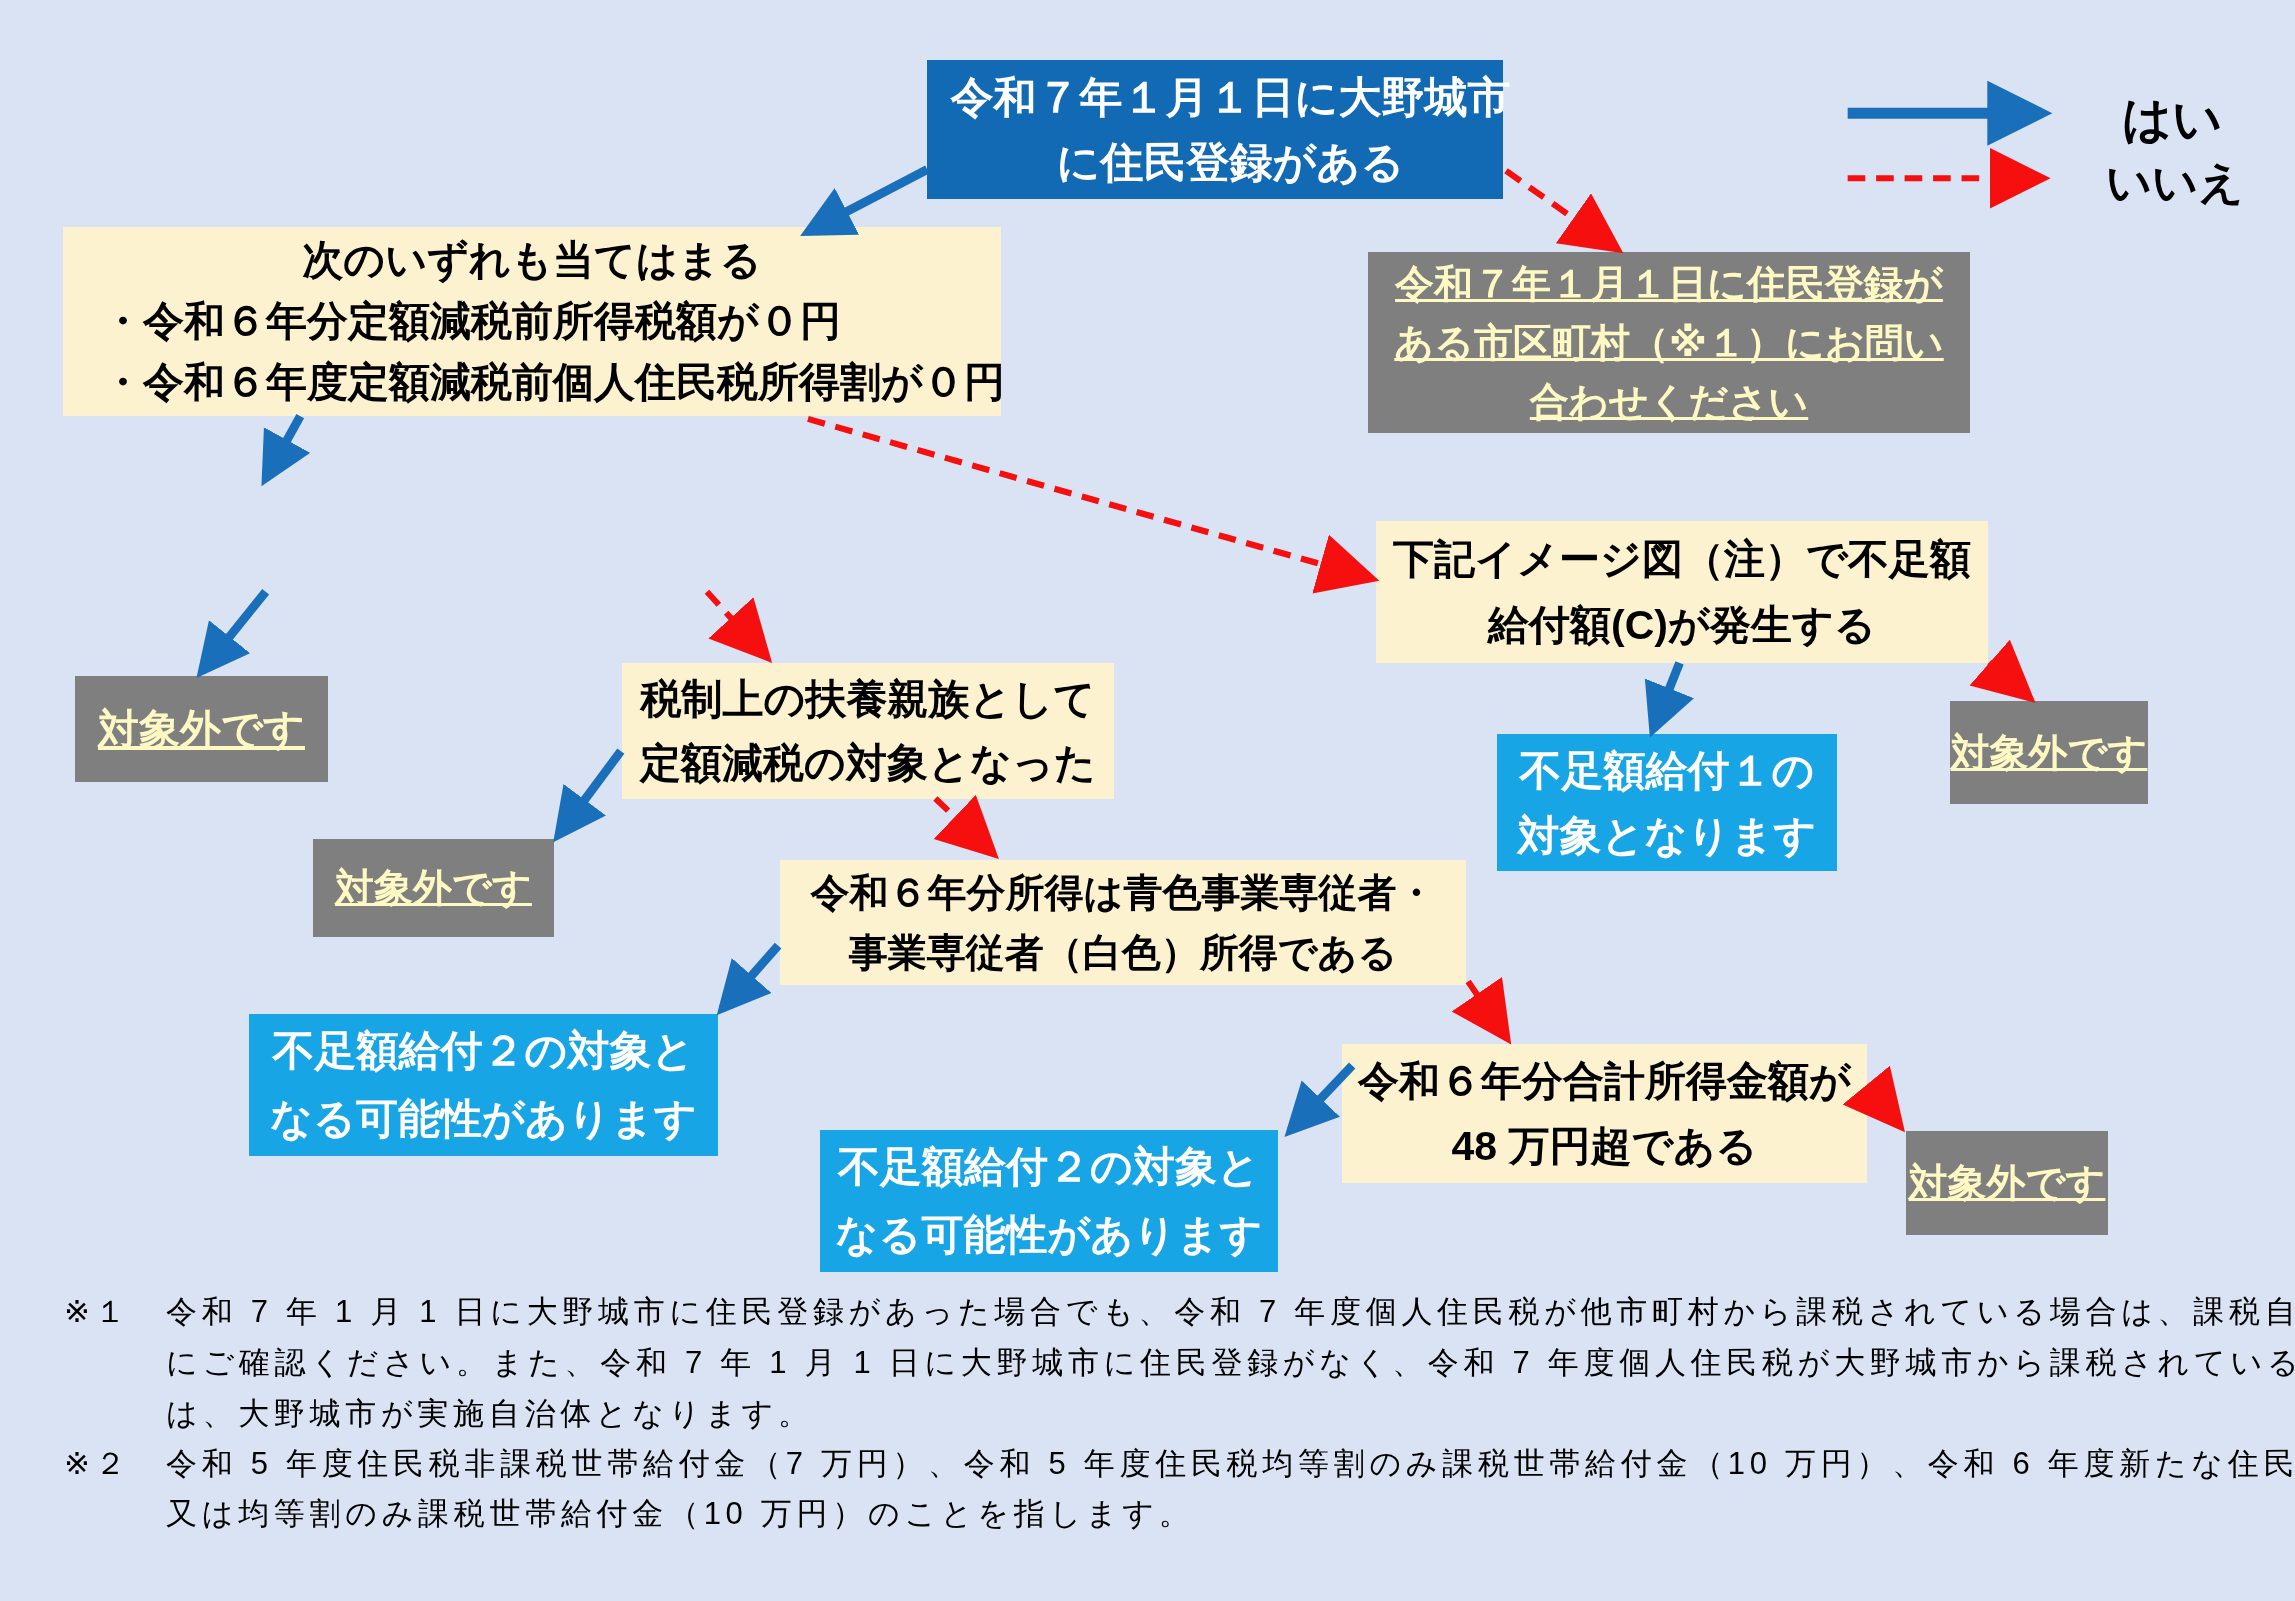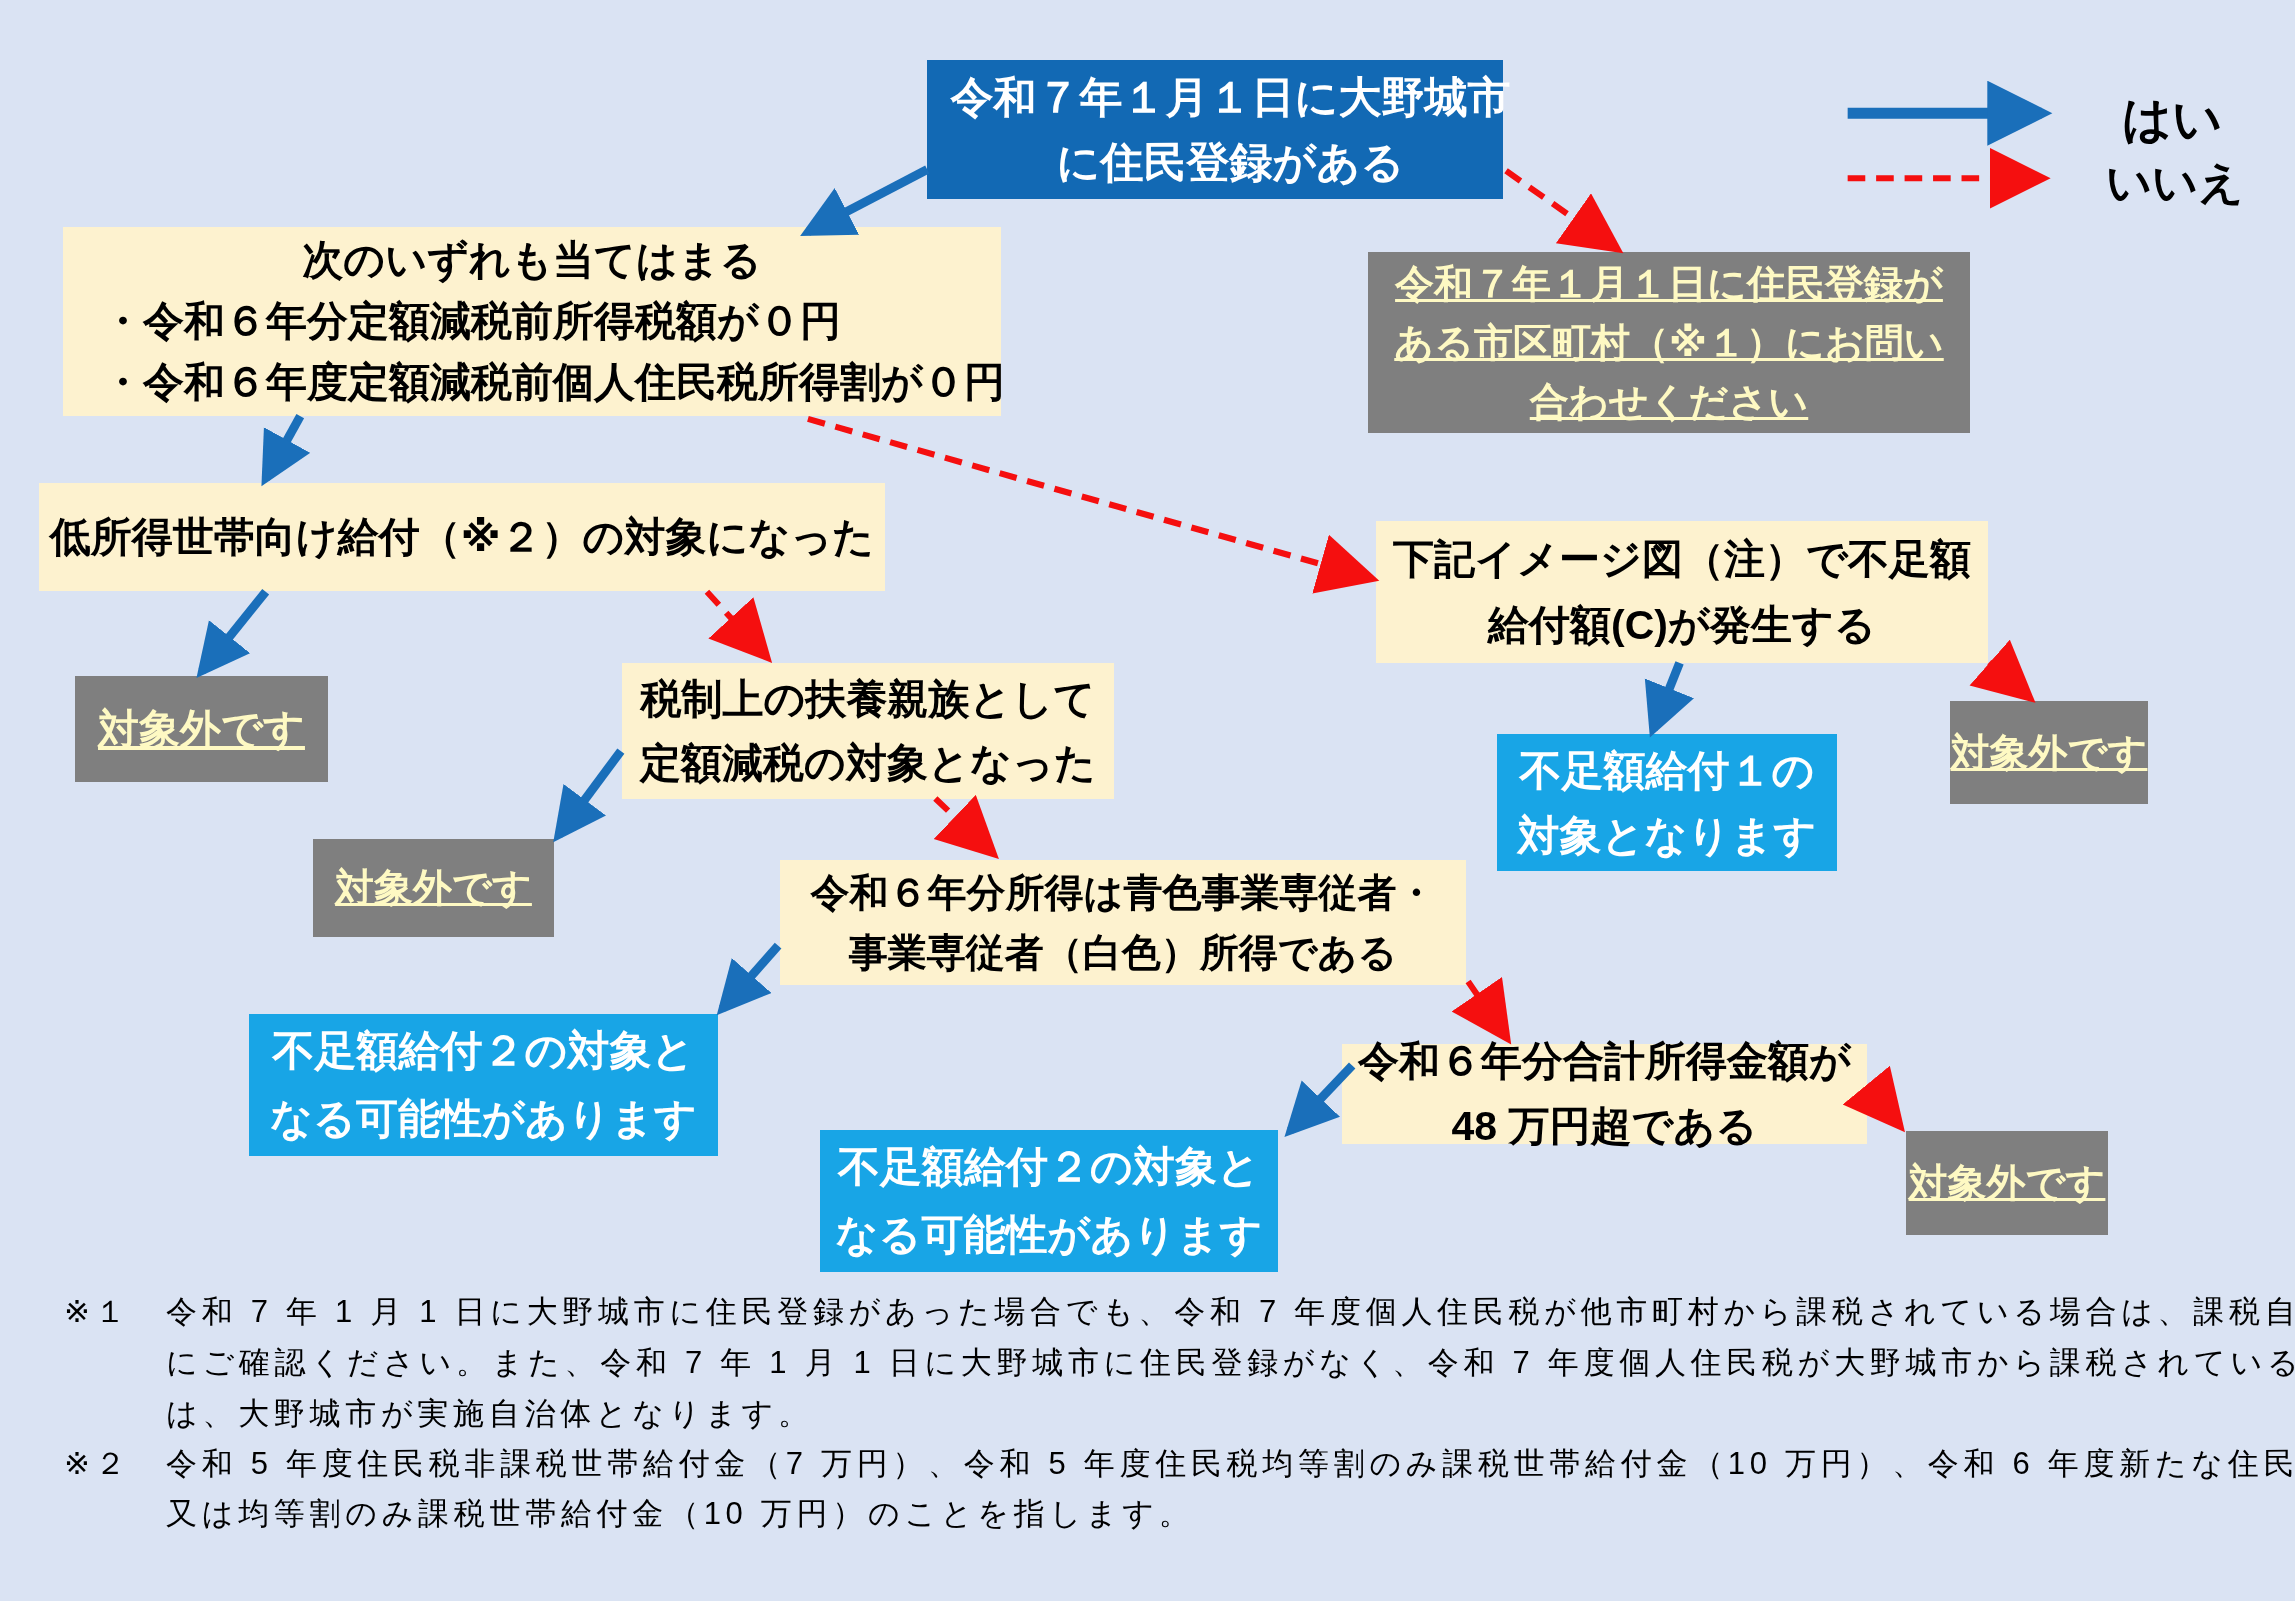--- a/index.html
+++ b/index.html
@@ -91,23 +91,20 @@
     <span class="line bullet">・令和６年分定額減税前所得税額が０円</span>
     <span class="line bullet">・令和６年度定額減税前個人住民税所得割が０円</span>
   </div>
 
   <div class="node graybox" style="left:1368px;top:252px;width:602px;height:181px;font-size:39px;line-height:59px;">
     <span class="line">令和７年１月１日に住民登録が</span>
     <span class="line">ある市区町村（※１）にお問い</span>
     <span class="line">合わせください</span>
   </div>
 
-  <div class="node cream" style="left:39px;top:483px;width:846px;height:108px;font-size:41px;">
-    <span class="line">低所得世帯向け給付（※２）の対象になった</span>
-  </div>
 
   <div class="node graybox" style="left:75px;top:676px;width:253px;height:106px;font-size:41px;">
     <span class="line">対象外です</span>
   </div>
 
   <div class="node cream" style="left:622px;top:663px;width:492px;height:136px;font-size:41px;line-height:64px;">
     <span class="line">税制上の扶養親族として</span>
     <span class="line">定額減税の対象となった</span>
   </div>
 
@@ -132,21 +129,21 @@
   <div class="node cream" style="left:780px;top:860px;width:686px;height:125px;font-size:39px;line-height:60px;align-items:center;">
     <span class="line">令和６年分所得は青色事業専従者・</span>
     <span class="line">事業専従者（白色）所得である</span>
   </div>
 
   <div class="node cyanbox" style="left:249px;top:1014px;width:469px;height:142px;font-size:42px;line-height:68px;">
     <span class="line">不足額給付２の対象と</span>
     <span class="line">なる可能性があります</span>
   </div>
 
-  <div class="node cream" style="left:1342px;top:1044px;width:525px;height:100px;font-size:41px;line-height:65px;">
+  <div class="node cream" style="left:1342px;top:1044px;width:525px;height:139px;font-size:41px;line-height:65px;">
     <span class="line">令和６年分合計所得金額が</span>
     <span class="line">48 万円超である</span>
   </div>
 
   <div class="node cyanbox" style="left:820px;top:1130px;width:458px;height:142px;font-size:42px;line-height:68px;">
     <span class="line">不足額給付２の対象と</span>
     <span class="line">なる可能性があります</span>
   </div>
 
   <div class="node graybox" style="left:1906px;top:1131px;width:202px;height:104px;font-size:39px;">

